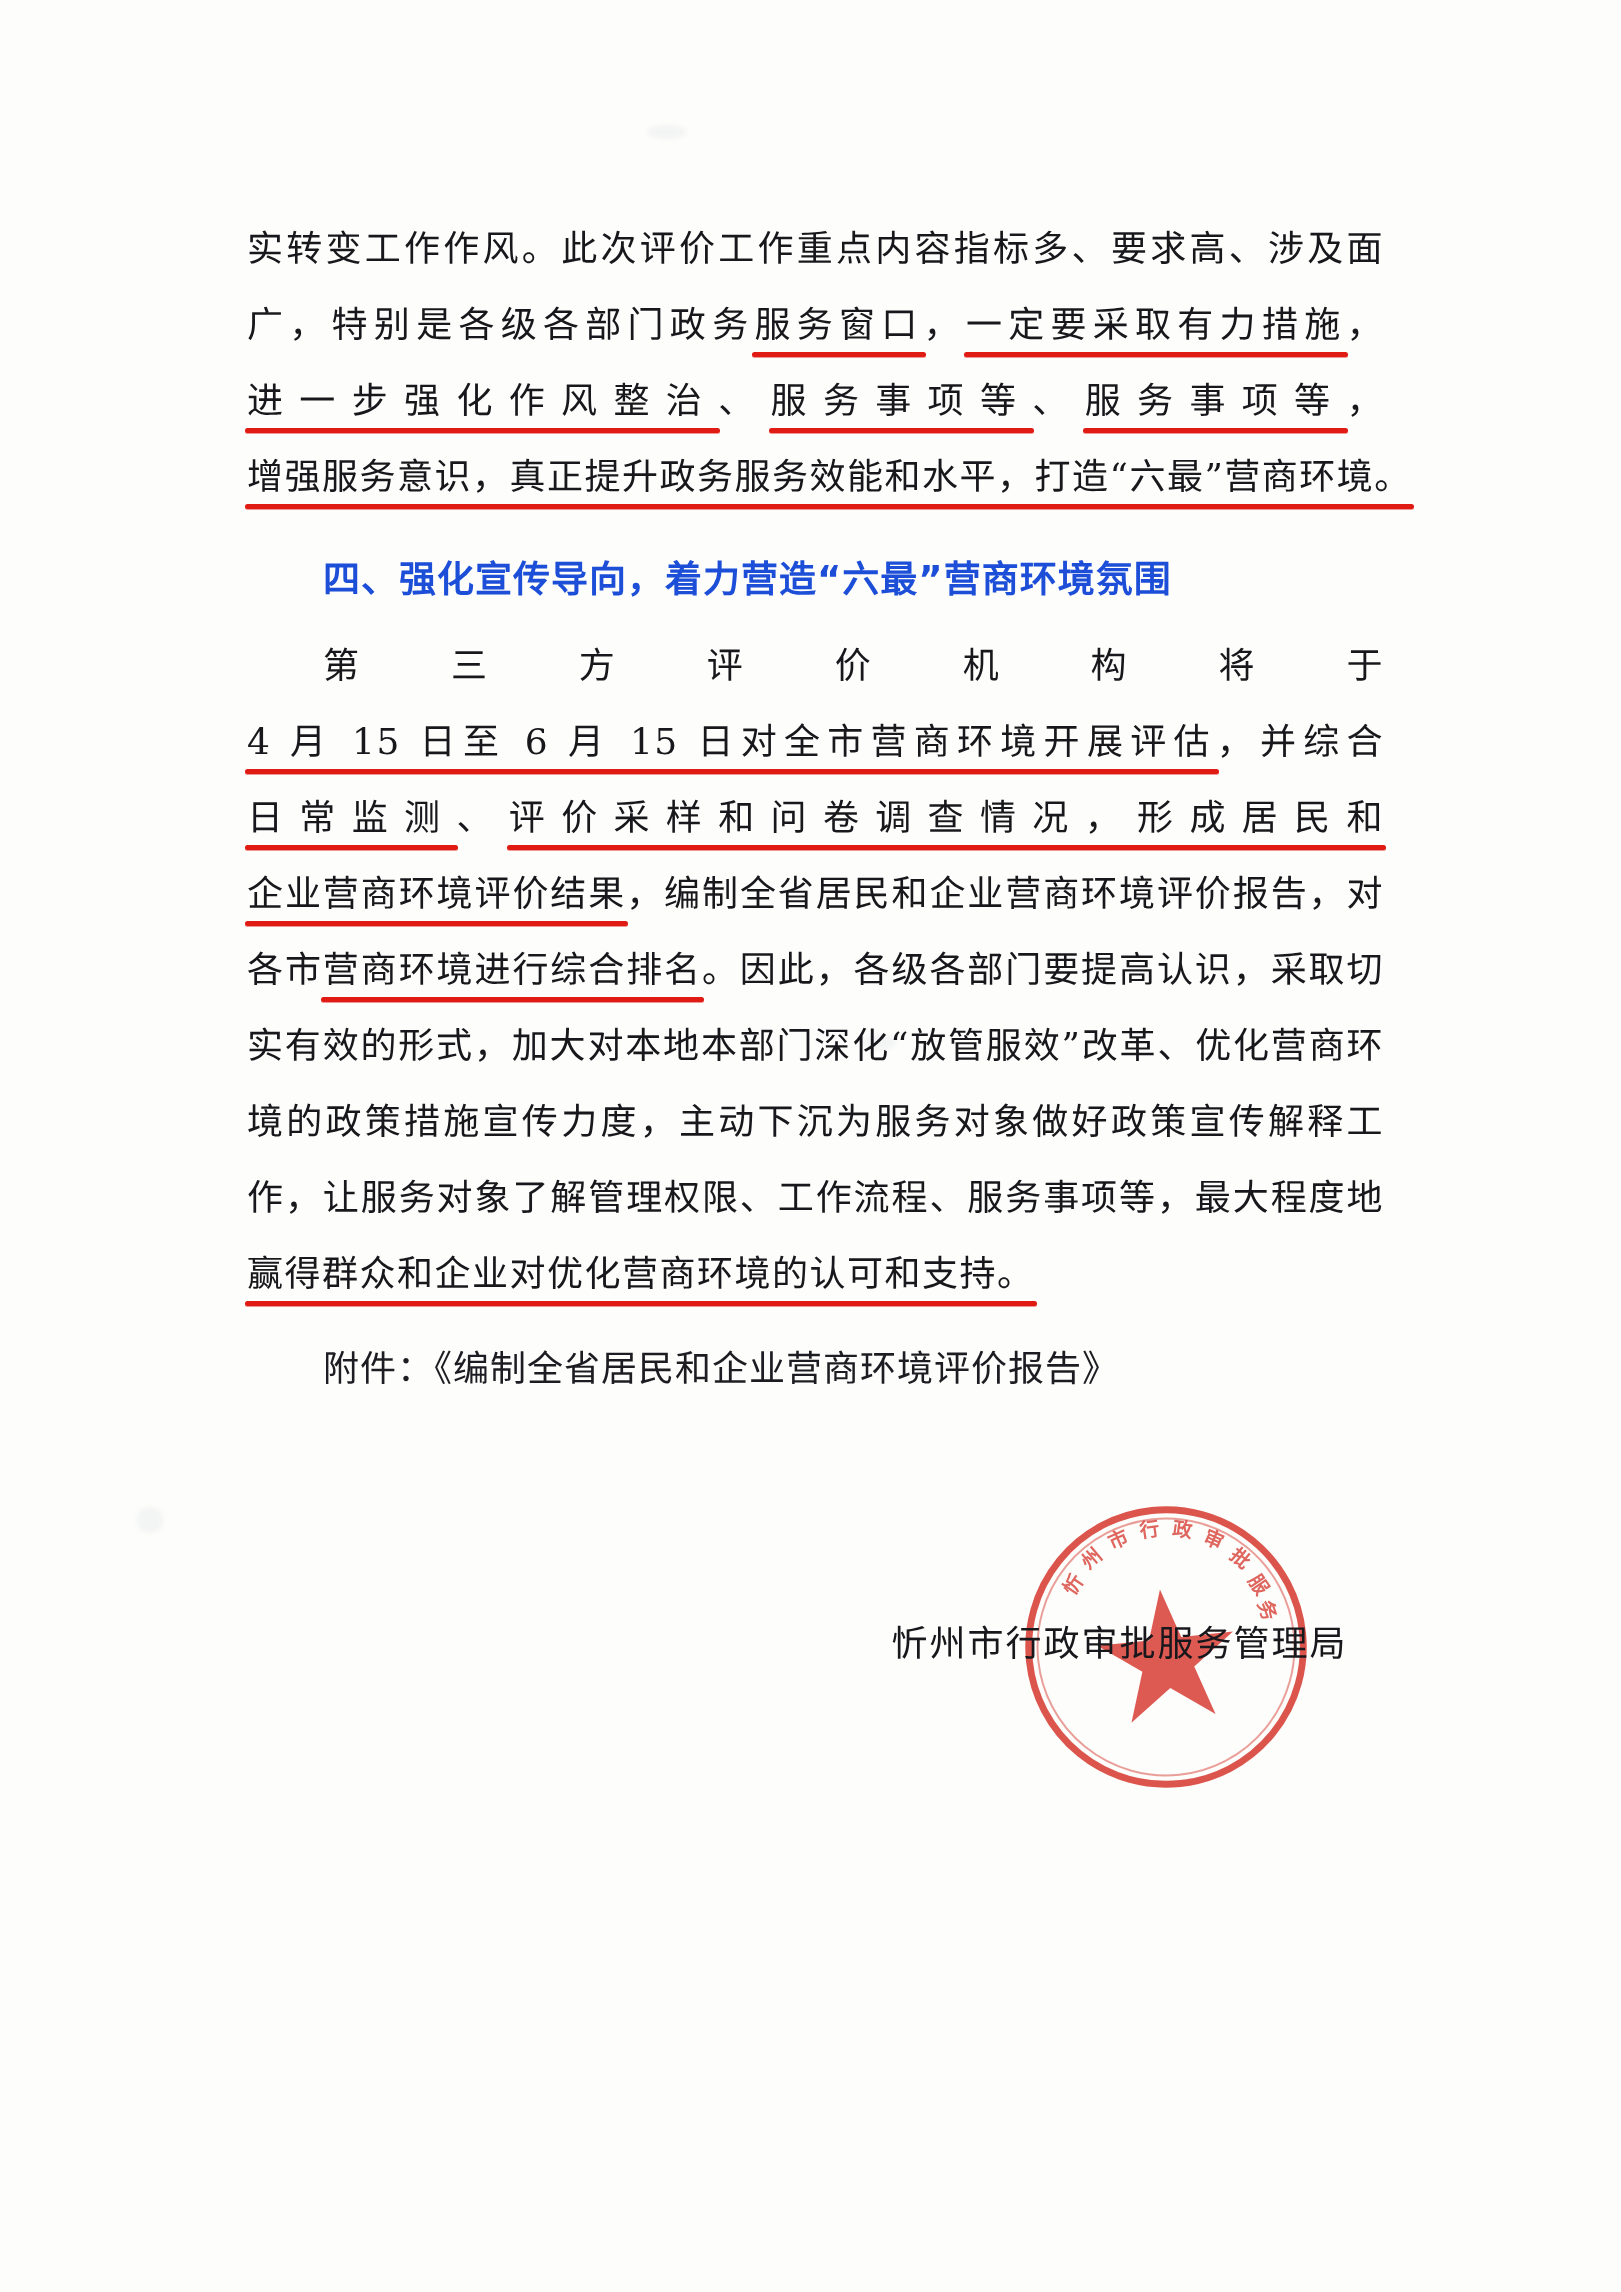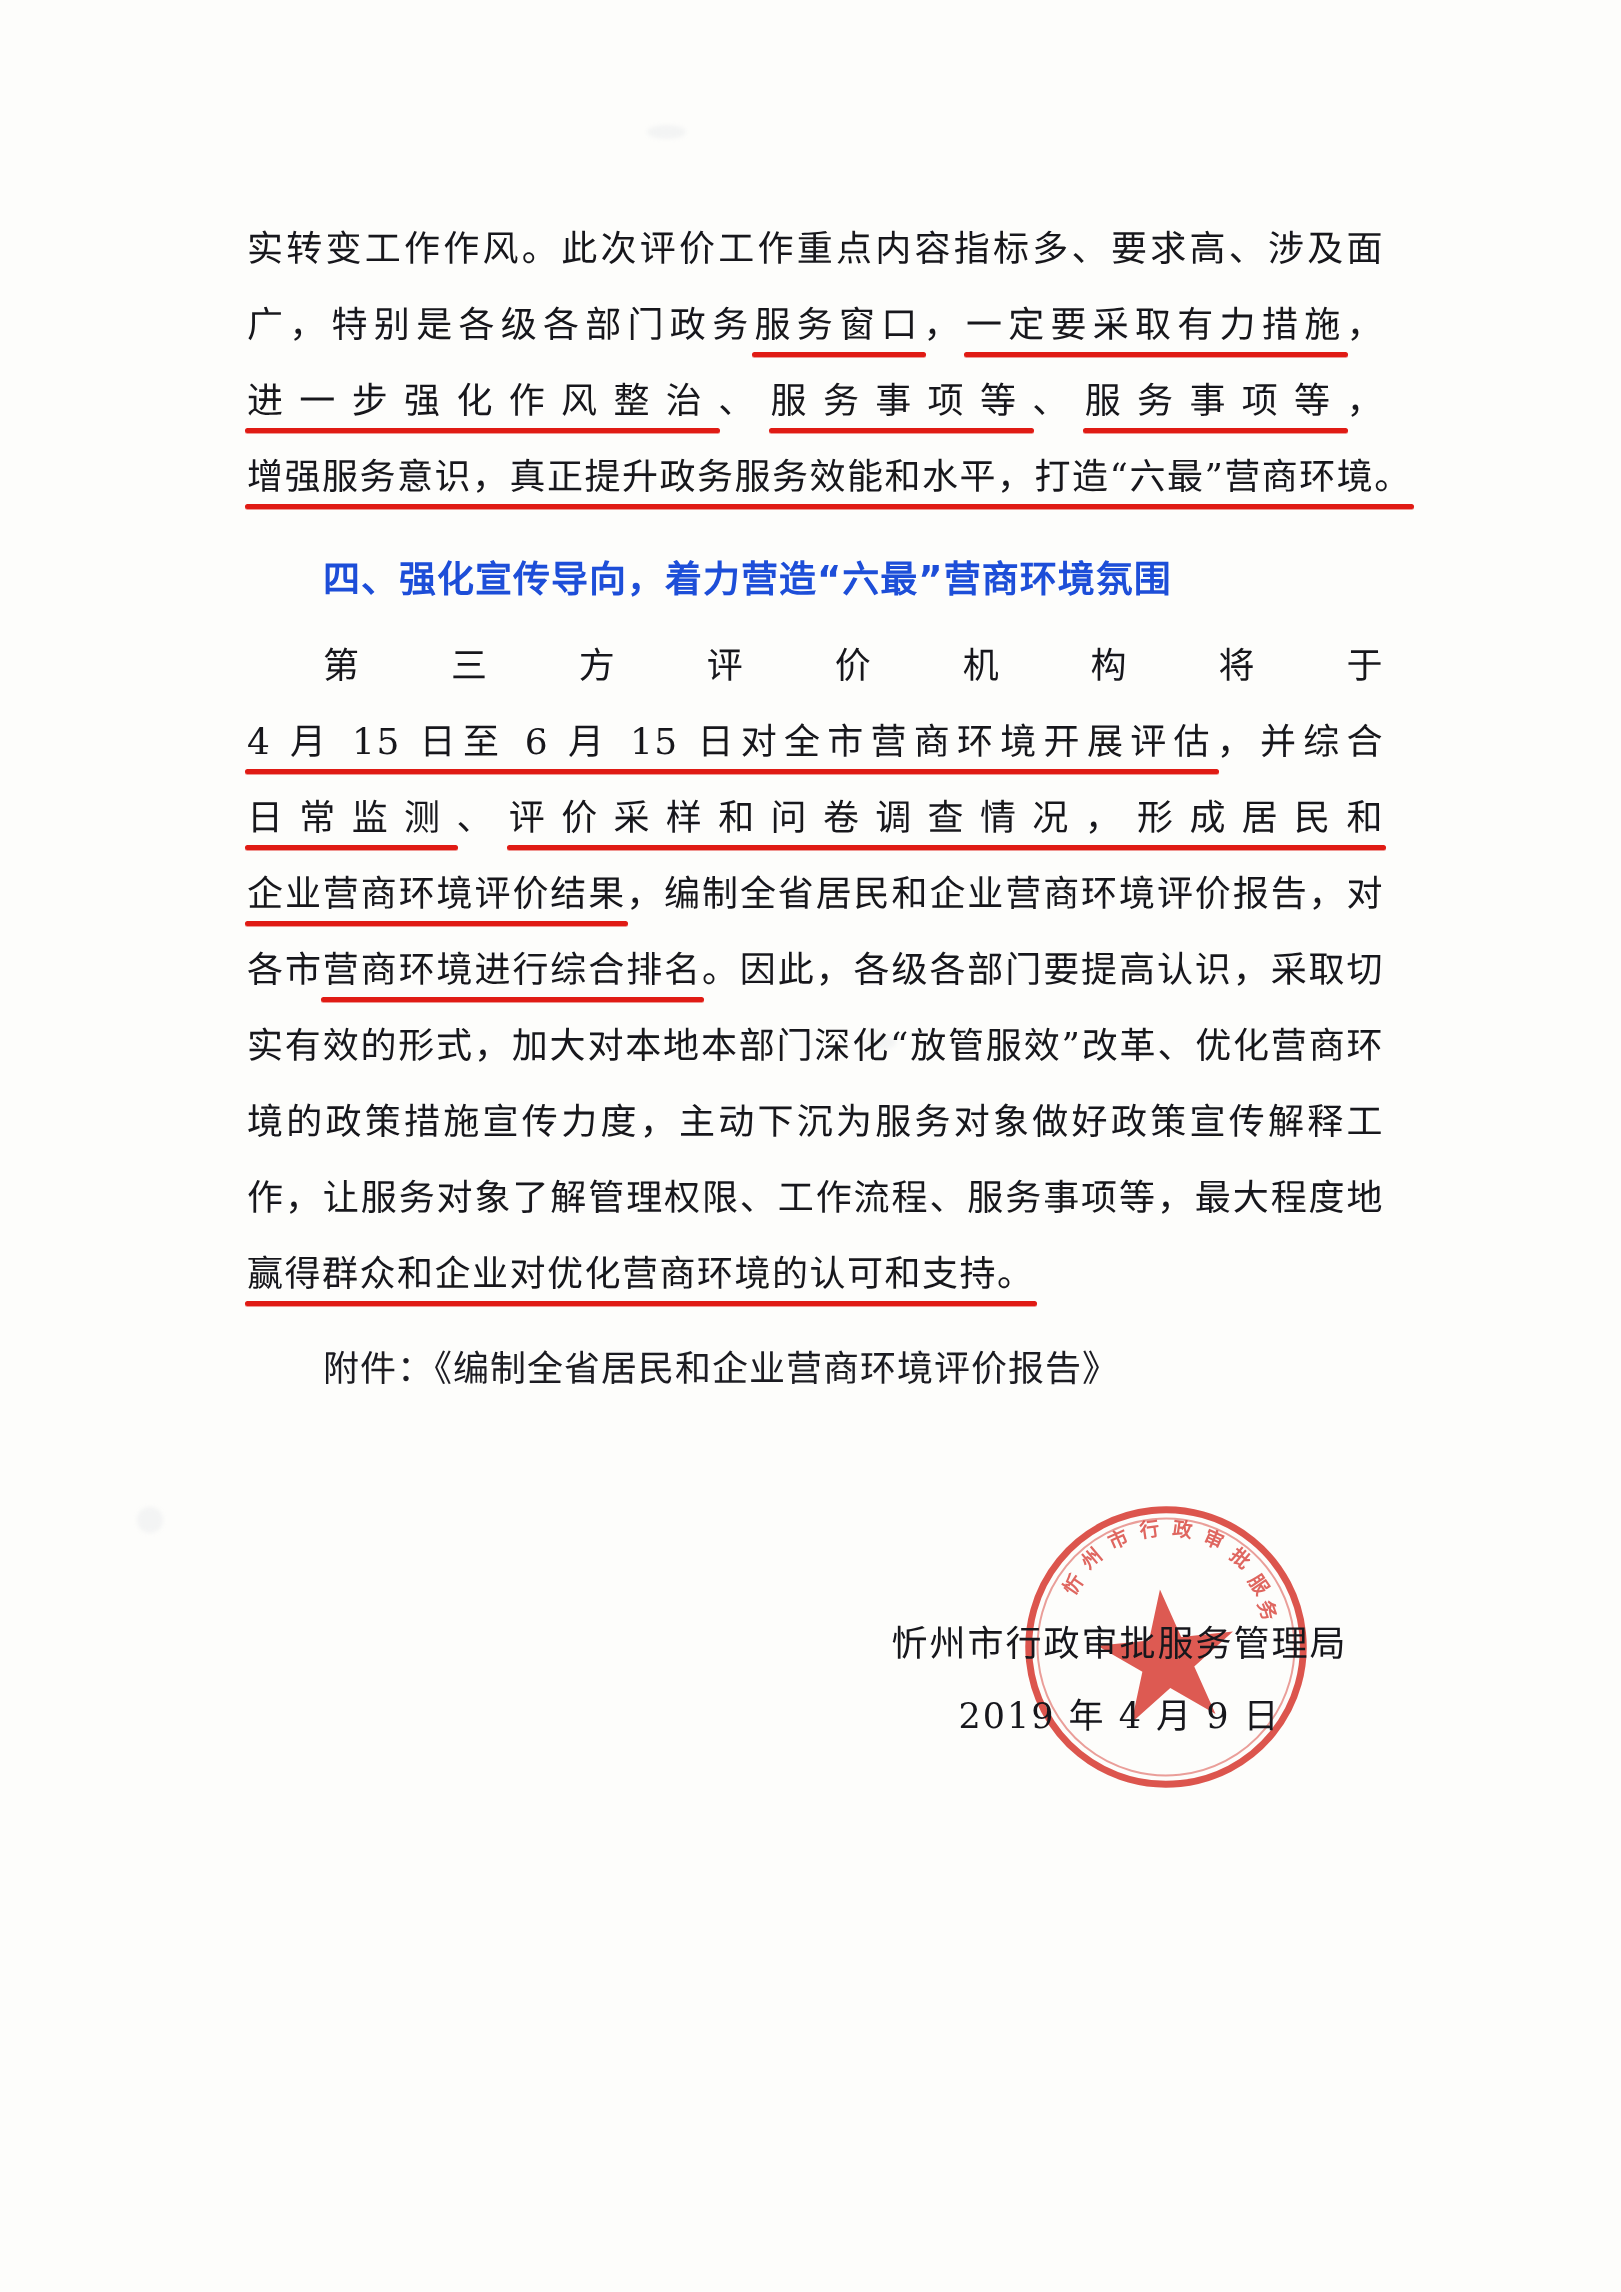--- a/index.html
+++ b/index.html
@@ -144,17 +144,16 @@
         <text transform="rotate(24 155 155)" x="155" y="42" text-anchor="middle">审</text>
         <text transform="rotate(40 155 155)" x="155" y="44" text-anchor="middle">批</text>
         <text transform="rotate(56 155 155)" x="155" y="48" text-anchor="middle">服</text>
         <text transform="rotate(70 155 155)" x="155" y="52" text-anchor="middle">务</text>
       </g>
     </svg>
   </div>
 
   <div class="signature">
     <div class="sig-line">忻州市行政审批服务管理局</div>
-    <div class="sig-date">2019 年 4 月 9 日</div>
   </div>
 
 </div>
 
 
 </body></html>

